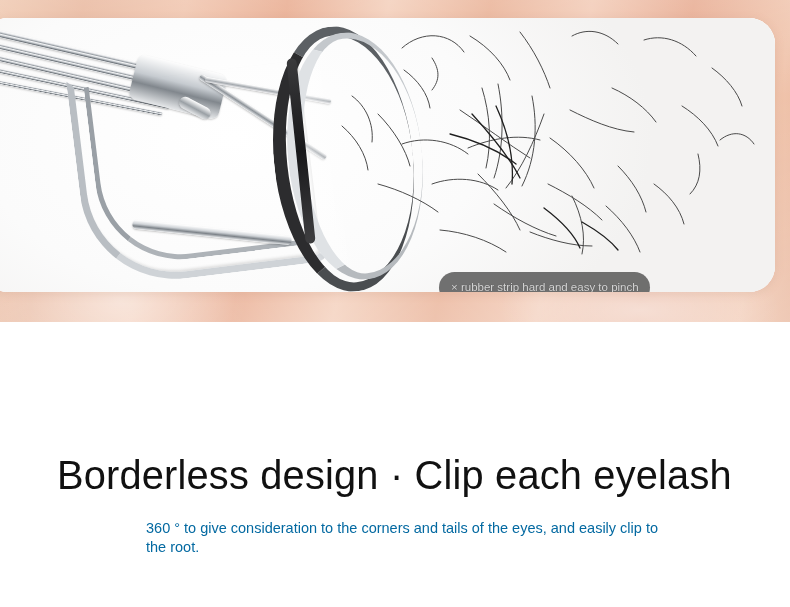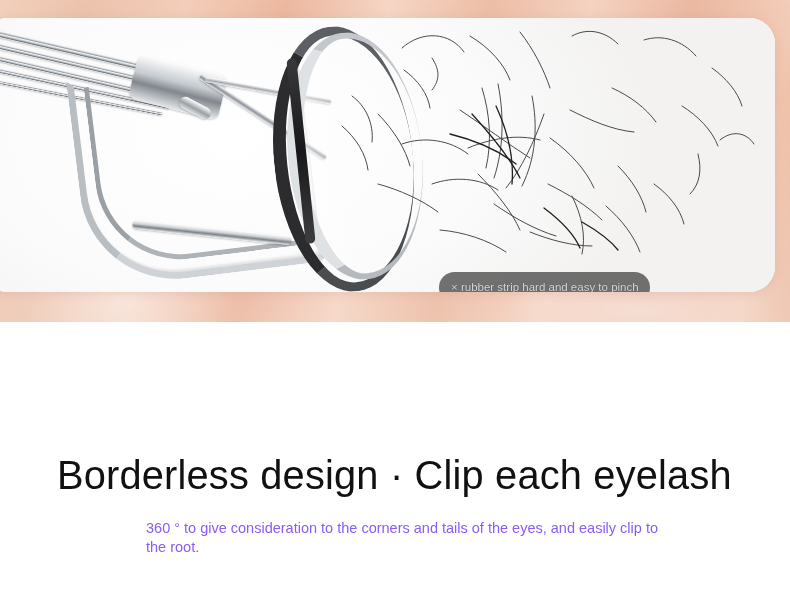--- a/index.html
+++ b/index.html
@@ -236,21 +236,21 @@
     transform-origin: left center;
     white-space: nowrap;
   }
   .subcopy {
     position: absolute;
     left: 146px;
     top: 197px;
     width: 515px;
     font-size: 14.5px;
     line-height: 18.5px;
-    color: #8b5cf6;
+    color: #0369a1;
   }
 </style>
 </head>
 <body>
 
 <div class="photo-block">
 
   <div class="photo-backdrop"></div>
 
   <div class="photo-card">

